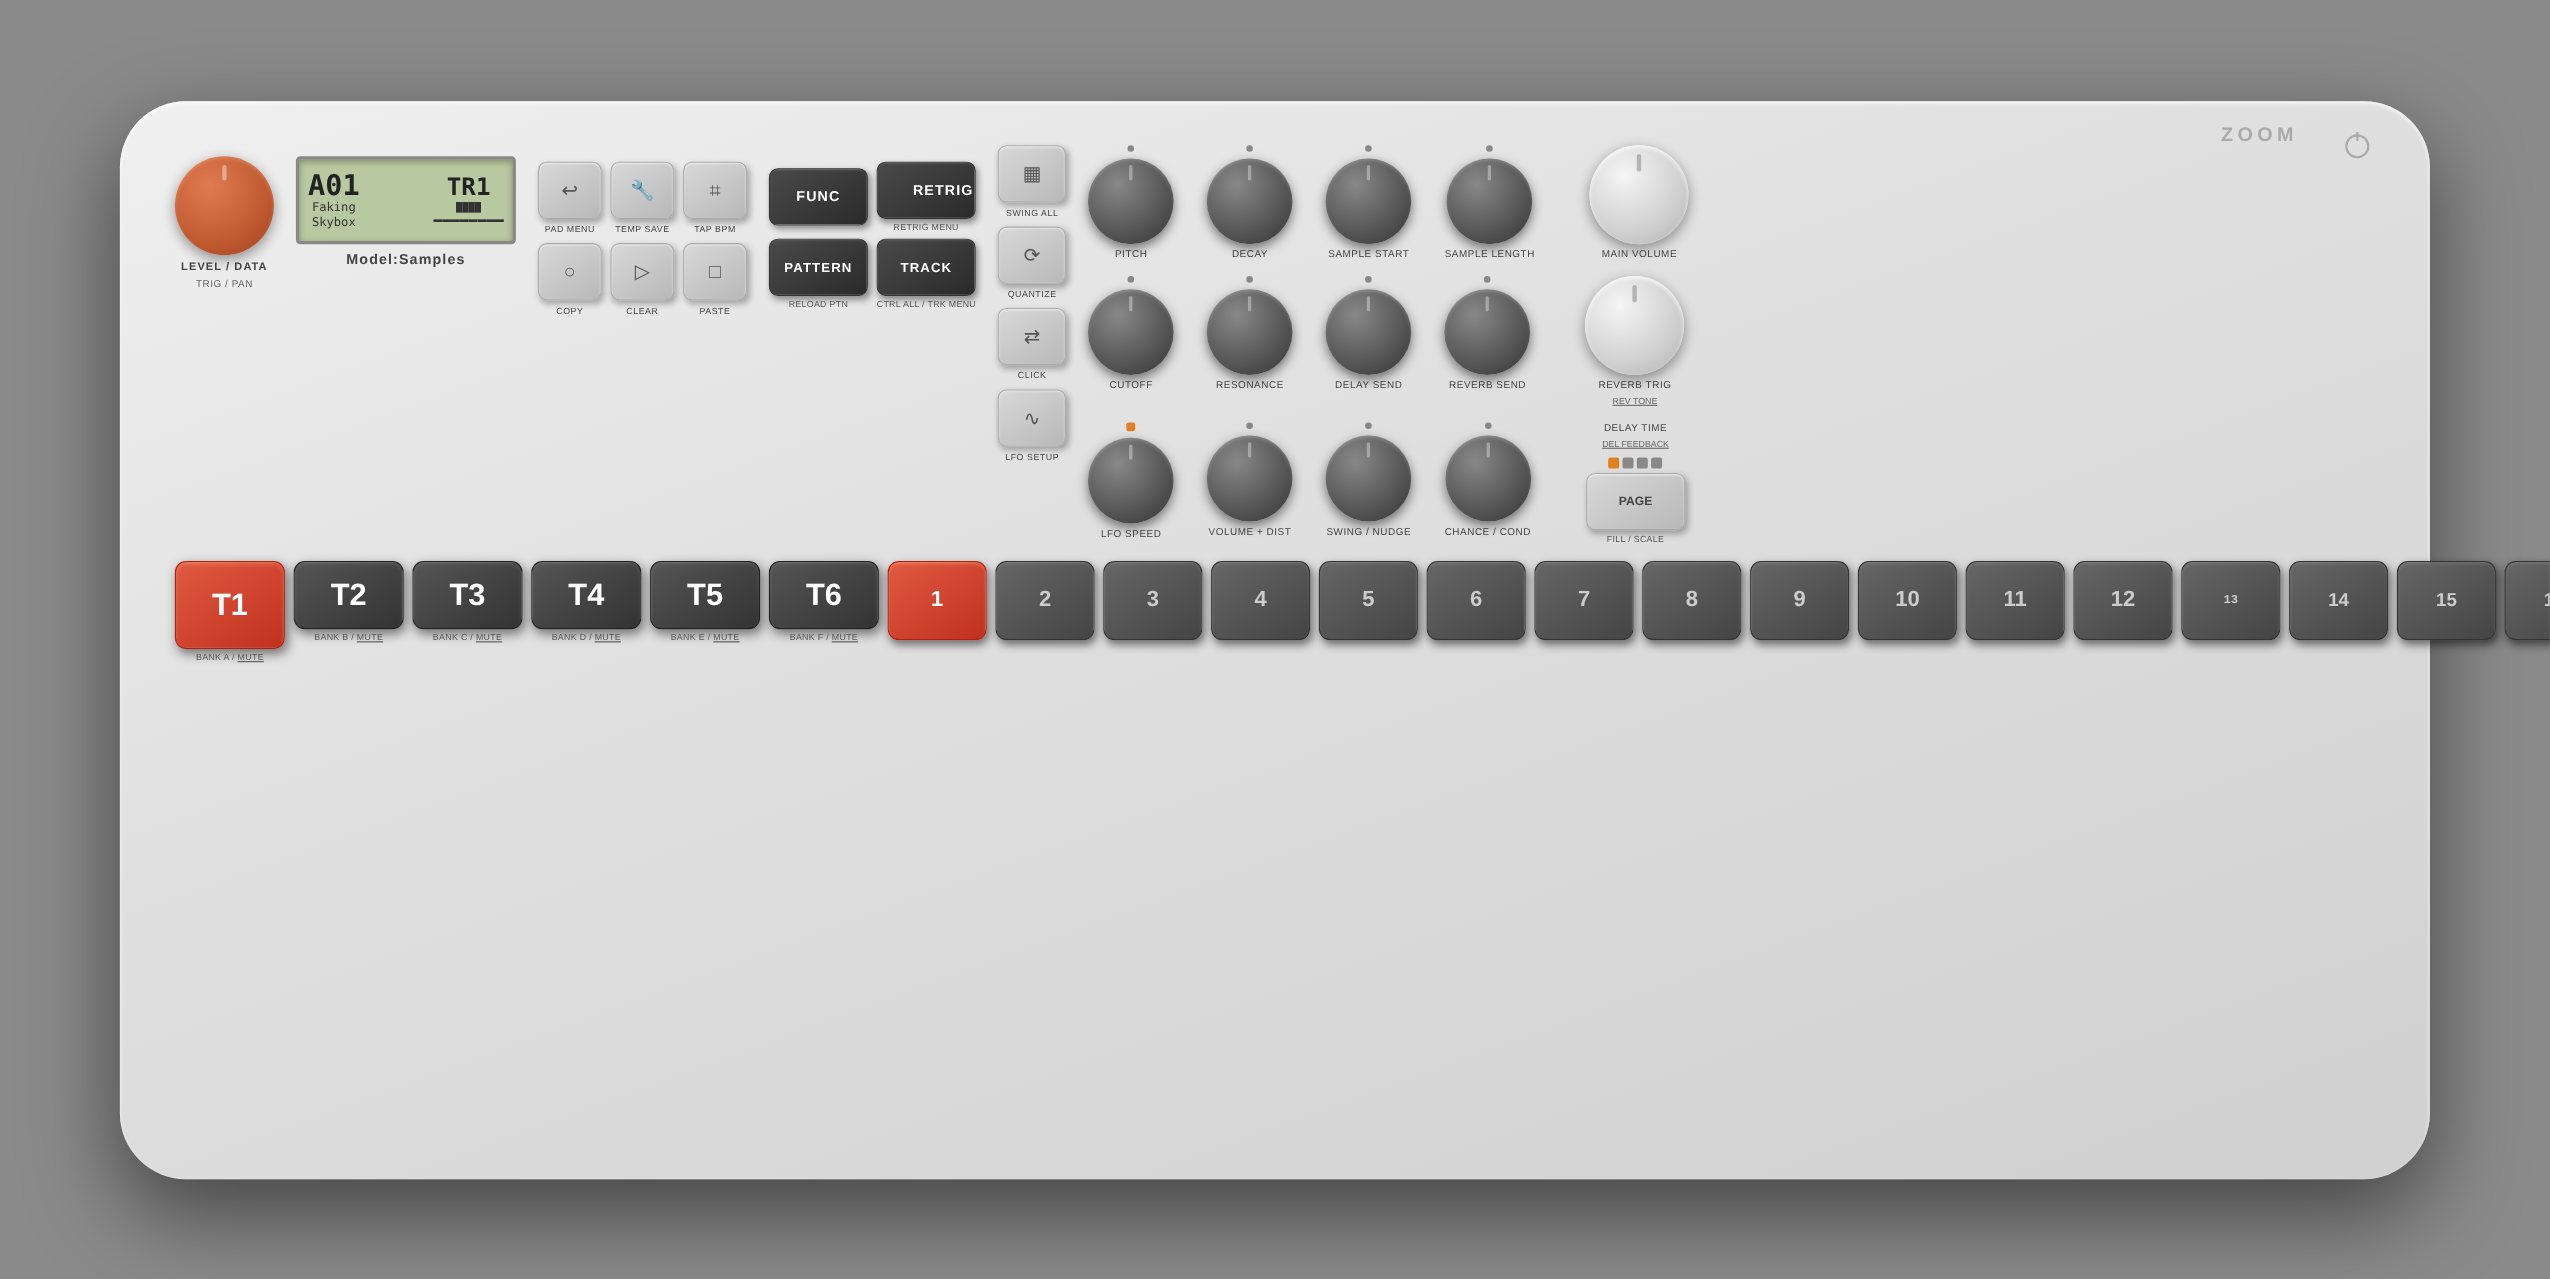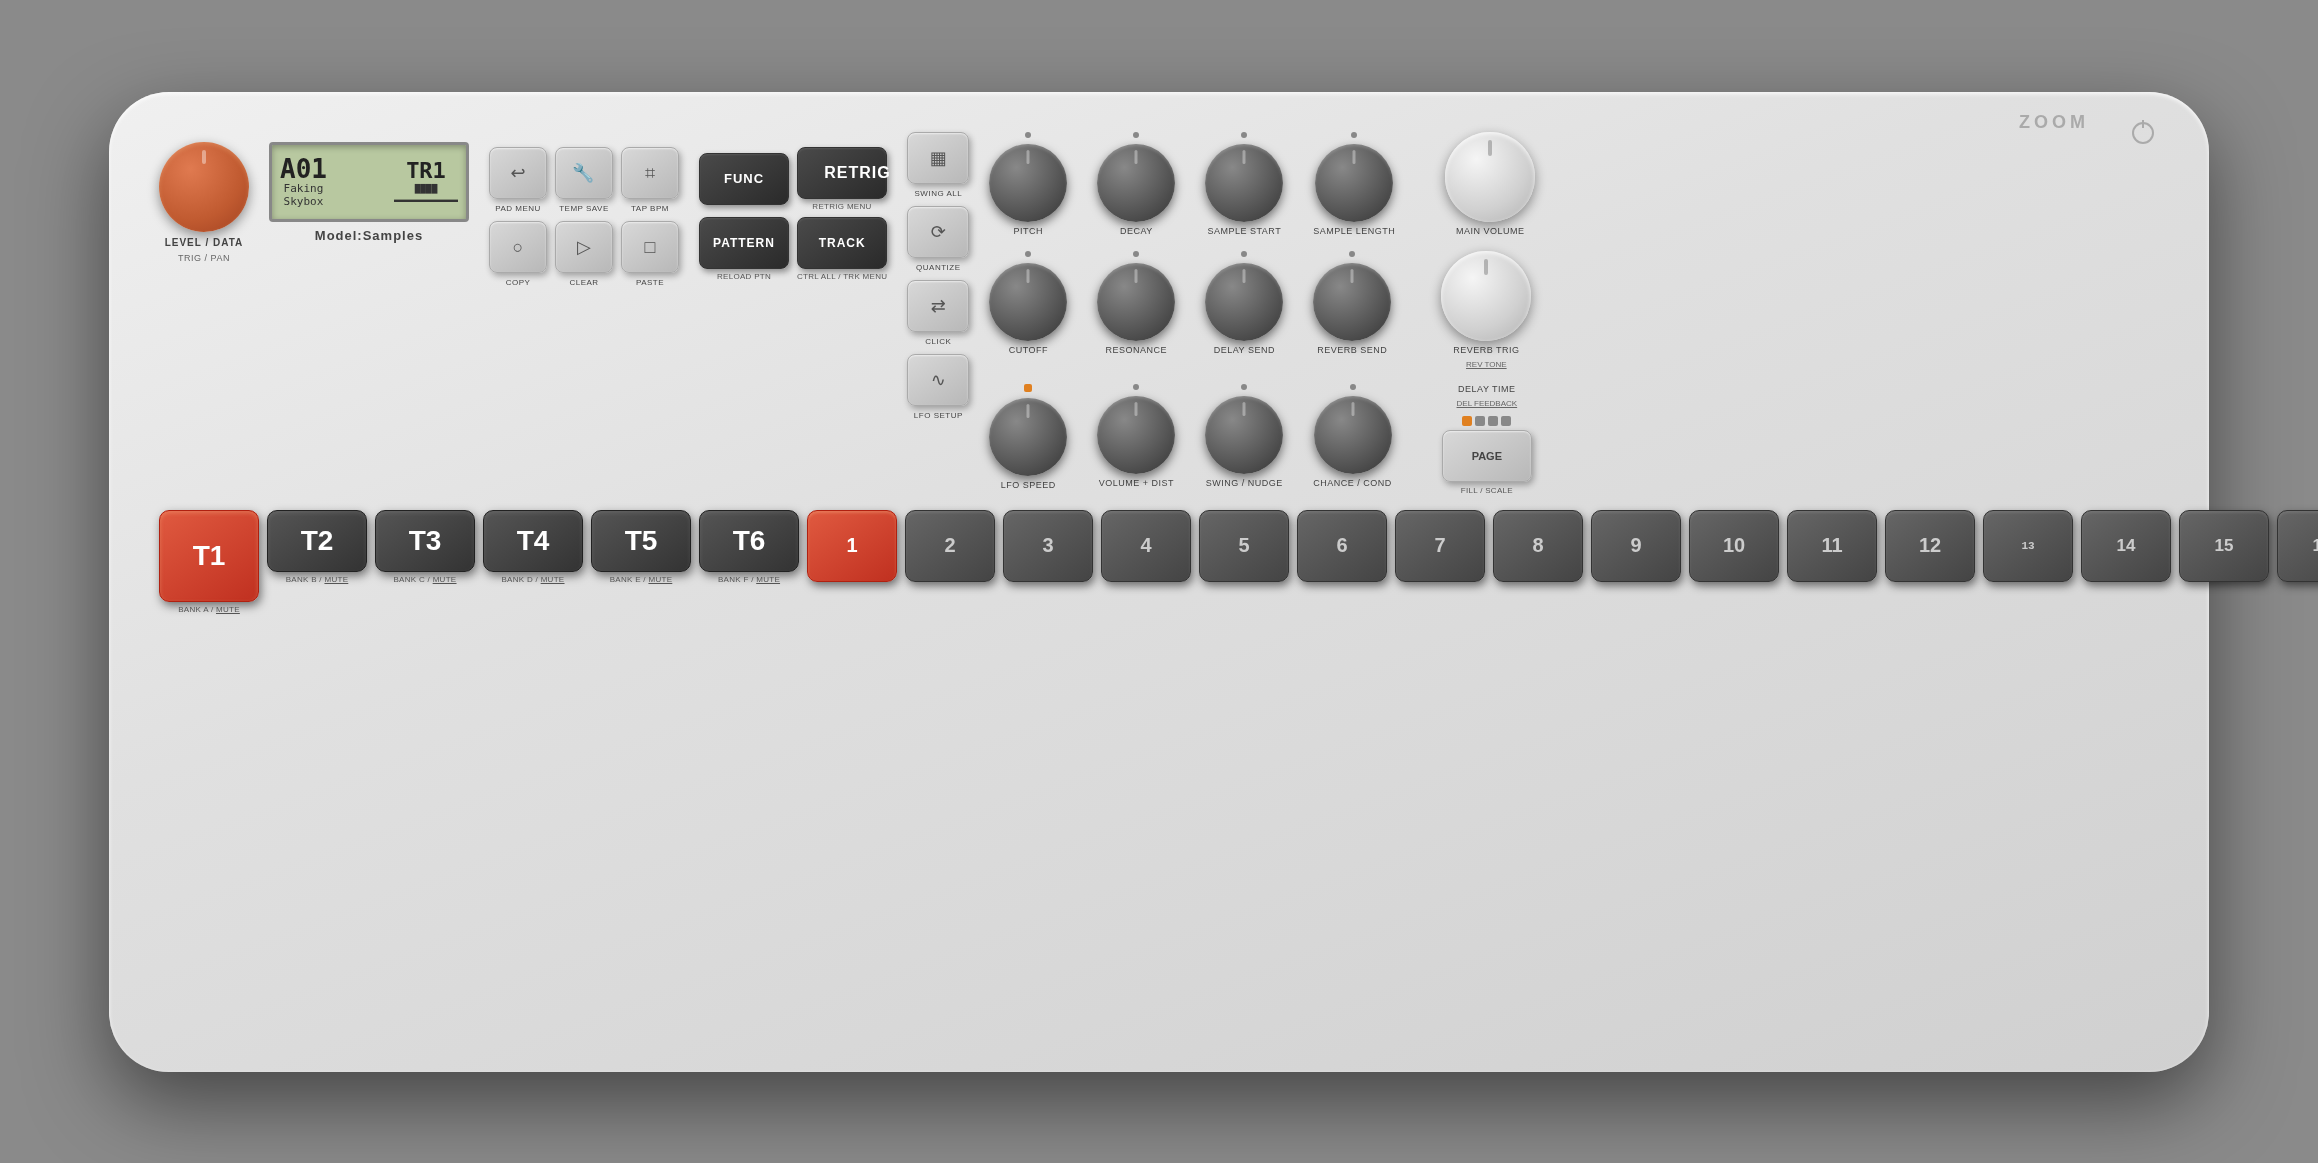--- a/index.html
+++ b/index.html
@@ -240,21 +240,21 @@
       width: 90px;
       height: 52px;
       border-radius: 8px;
       background: linear-gradient(145deg, #4a4a4a, #2a2a2a);
       box-shadow: 2px 3px 6px rgba(0,0,0,0.4), inset 0 1px 2px rgba(255,255,255,0.1);
       display: flex;
       align-items: center;
       justify-content: center;
       cursor: pointer;
       color: white;
-      font-size: 16px;
+      font-size: 13px;
       font-weight: bold;
       letter-spacing: 1px;
       border: 1px solid #333;
       padding-left: 31px;
     }
 
     .btn-pattern {
       width: 90px;
       height: 52px;
       border-radius: 8px;
@@ -395,21 +395,21 @@
     .led-dot-orange {
       width: 8px;
       height: 8px;
       background: #e08020;
       border-radius: 2px;
       margin-bottom: 2px;
     }
 
     .btn-t-active {
       width: 100px;
-      height: 92px;
+      height: 80px;
       border-radius: 10px;
       background: linear-gradient(145deg, #e05a40, #c03020);
       box-shadow: 2px 4px 10px rgba(0,0,0,0.5), inset 0 2px 4px rgba(255,200,150,0.3);
       display: flex;
       flex-direction: column;
       align-items: center;
       justify-content: center;
       cursor: pointer;
       border: 1px solid #b02010;
     }

